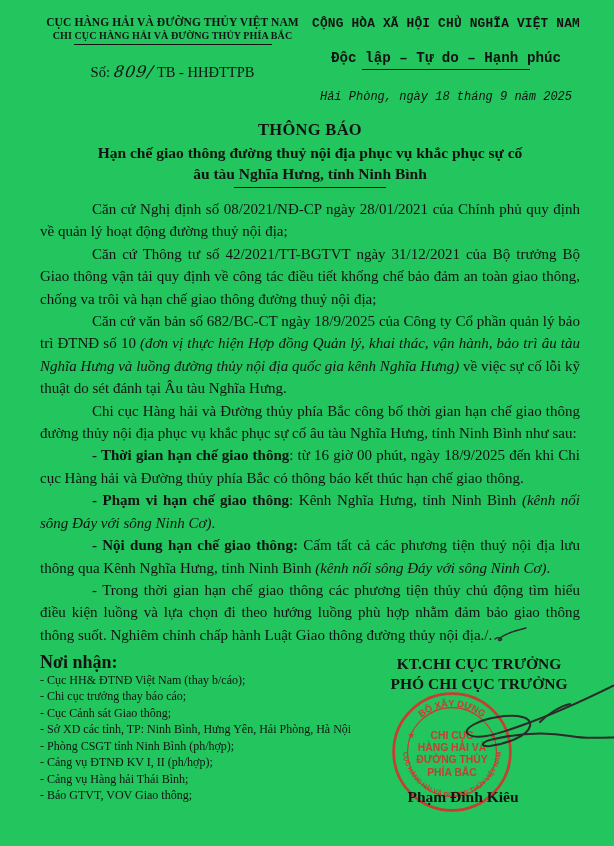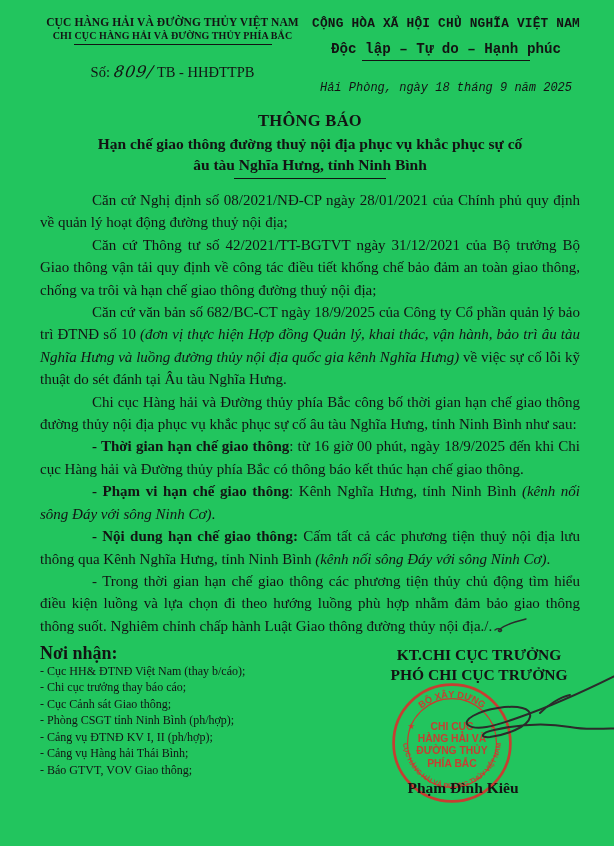--- a/index.html
+++ b/index.html
@@ -15,21 +15,21 @@
   .hdr-right { width:268px; text-align:center;font-family:Liberation Mono, monospace; }
   .hdr-left .l1 { font-weight:bold; font-size:11.5px; letter-spacing:.1px; }
   .hdr-left .l2 { font-weight:bold; font-size:10px; letter-spacing:.1px; margin-top:2px; }
   .rule { height:0; border-bottom:1.3px solid #131313; margin:3px auto 0 auto; }
   .rule-left  { width:198px; }
   .rule-right { width:168px; }
   .doc-number { margin-top:17px; font-size:14.5px; }
   .hand { font-family:"DejaVu Serif", serif; font-style:italic; font-size:16px;
           letter-spacing:1px; transform:skewX(-8deg); display:inline-block; }
   .hdr-right .l1 { font-weight:bold; font-size:12.8px; letter-spacing:.2px; }
-  .hdr-right .l2 { font-weight:bold; font-size:14.2px; margin-top:10px; }
+  .hdr-right .l2 { font-weight:bold; font-size:14.2px; margin-top:19px; }
   .dateline { margin-top:20px; font-style:italic; font-size:12px; }
   
   .title { text-align:center; margin-top:16px; }
   .title .t1 { font-weight:bold; font-size:16.5px; letter-spacing:.3px; }
   .title .t2 { font-weight:bold; font-size:15.5px; margin-top:4px; }
   .title .t3 { font-weight:bold; font-size:15.5px; margin-top:3px; }
   .rule-title { width:152px; border-bottom:1.6px solid #131313; height:0; margin:4px auto 0 auto; }
   
   .body { margin-top:10px; font-size:15px; line-height:22.4px; text-align:justify; }
   .body p { margin:0; text-indent:52px; }
@@ -93,20 +93,21 @@
   </div>
 
   <div class="footer">
 
     <div class="recipients">
       <div class="label">Nơi nhận:</div>
       <ul>
         <li>- Cục HH&amp; ĐTNĐ Việt Nam (thay b/cáo);</li>
         <li>- Chi cục trưởng thay báo cáo;</li>
         <li>- Cục Cảnh sát Giao thông;</li>
+        <li>- Sở XD các tỉnh, TP: Ninh Bình, Hưng Yên, Hải Phòng, Hà Nội</li>
         <li>- Phòng CSGT tỉnh Ninh Bình (ph/hợp);</li>
         <li>- Cảng vụ ĐTNĐ KV I, II (ph/hợp);</li>
         <li>- Cảng vụ Hàng hải Thái Bình;</li>
         <li>- Báo GTVT, VOV Giao thông;</li>
 
       </ul>
     </div>
 
     <div class="sign-block">
       <div class="s1">KT.CHI CỤC TRƯỞNG</div>

